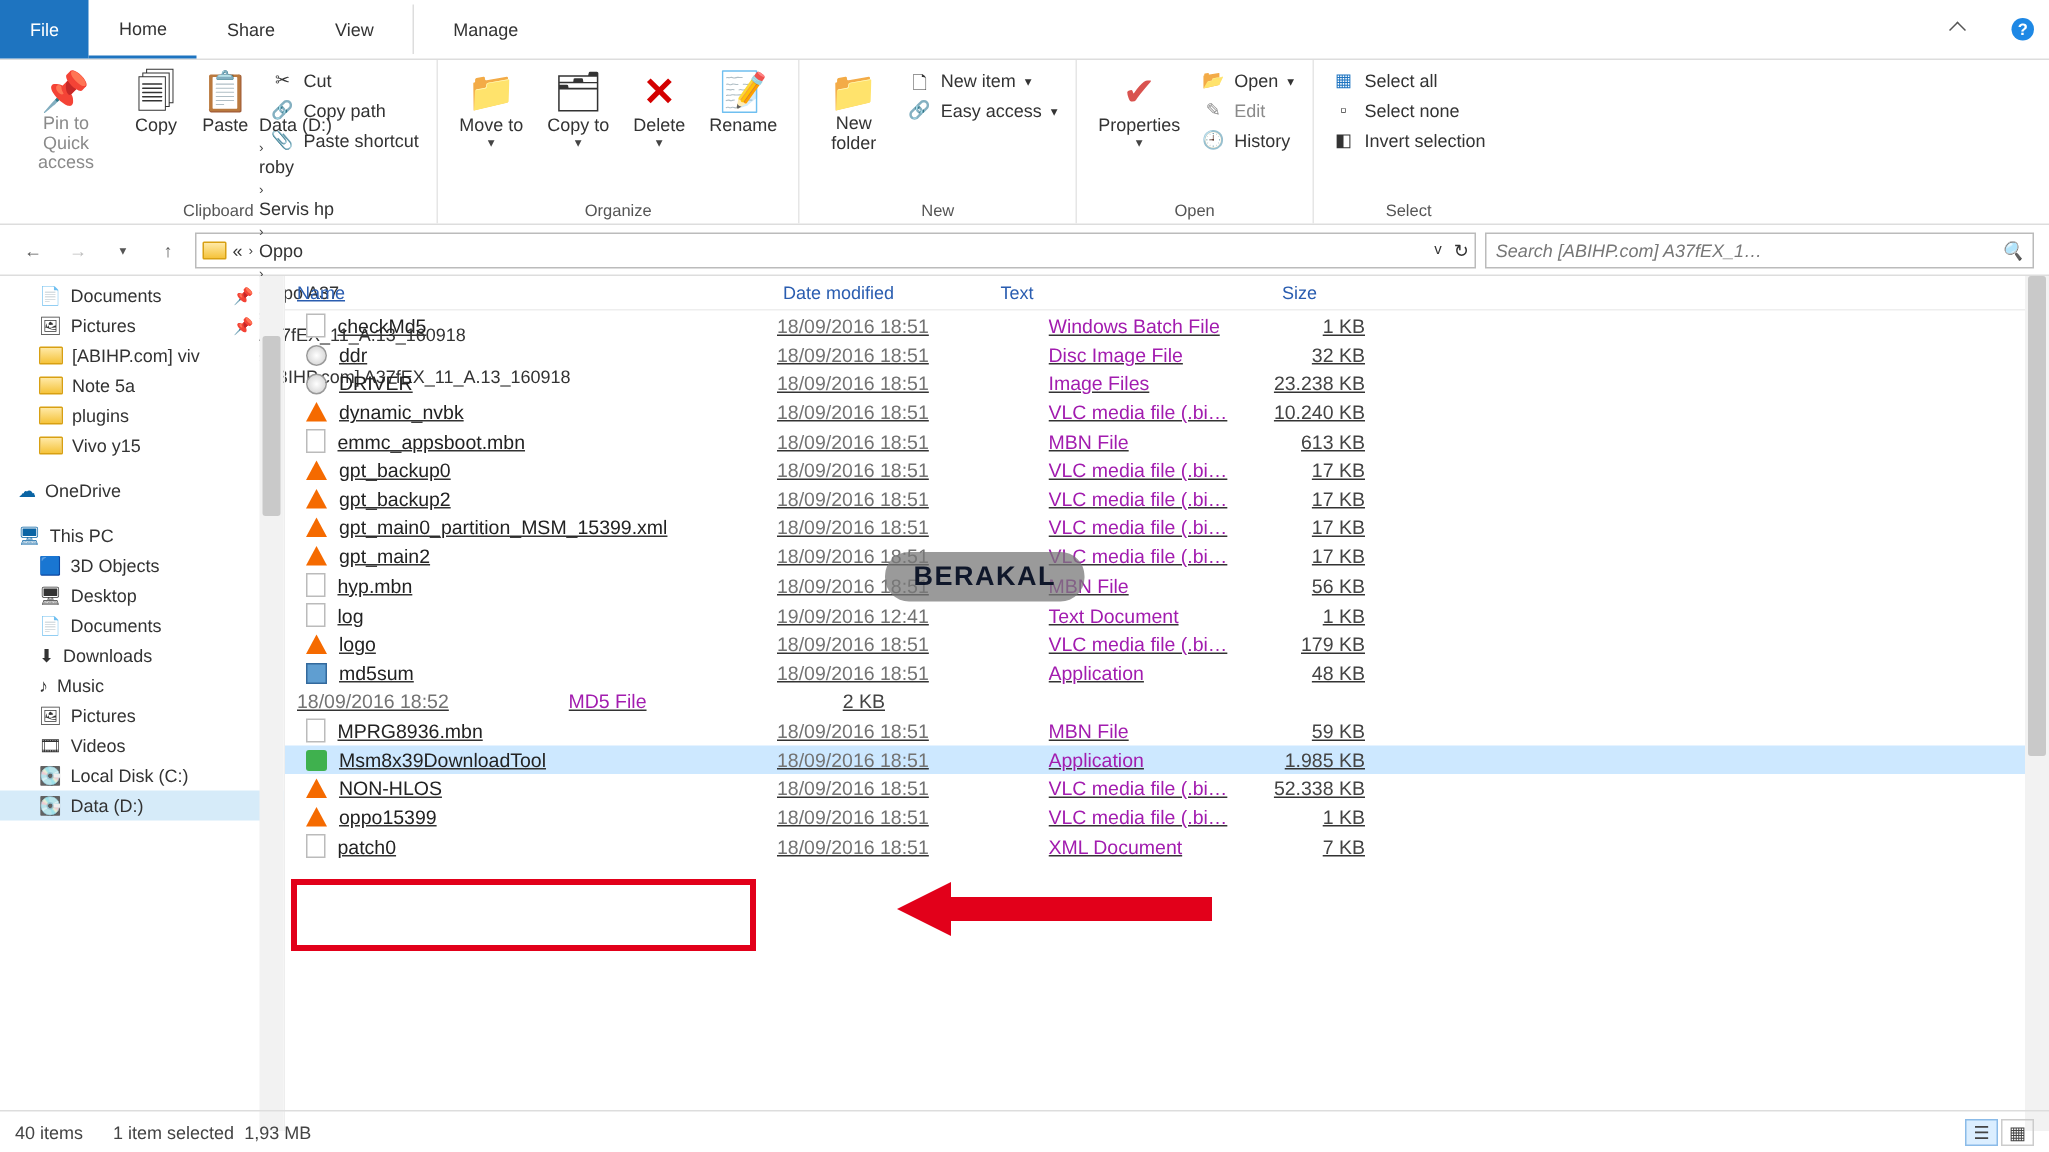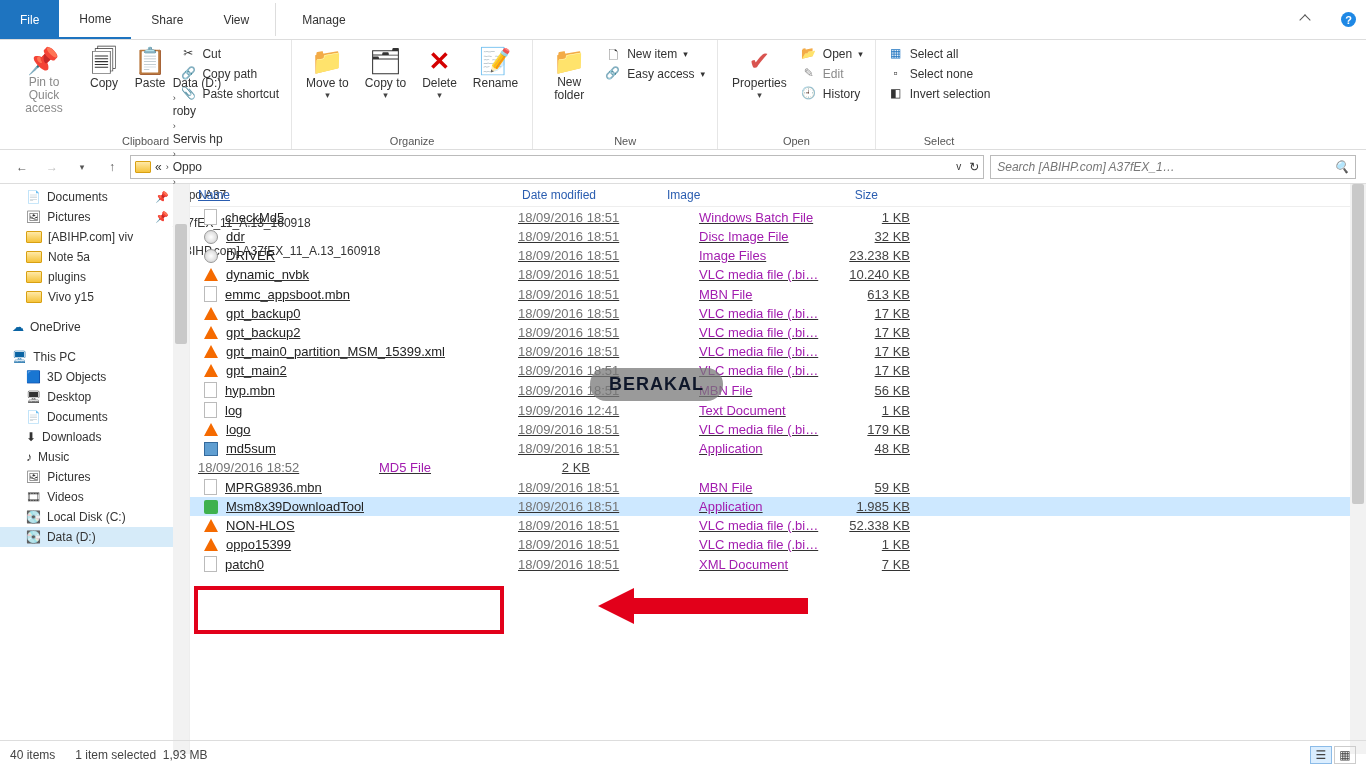--- a/index.html
+++ b/index.html
@@ -318,21 +318,21 @@
       </div>
     <div class="vscroll">
         <div class="thumb"></div>
       </div>
   </div>
 
   <div class="filespanel">
     <div class="cols">
       <div class="c-name">Name</div>
       <div class="c-date">Date modified</div>
-      <div class="c-type">Image</div>
+      <div class="c-type">Text</div>
       <div class="c-size">Size</div>
     </div>
     <div class="filelist" id="filelist">
         <div class="row">
           <div class="c-name">
             <span class="fi page"></span>
             <span>checkMd5</span>
           </div>
           <div class="c-date">18/09/2016 18:51</div>
           <div class="c-type">Windows Batch File</div>

